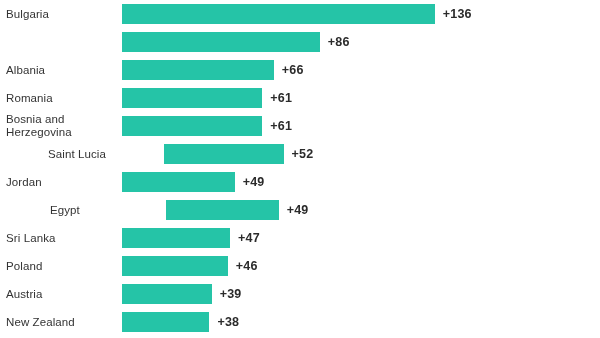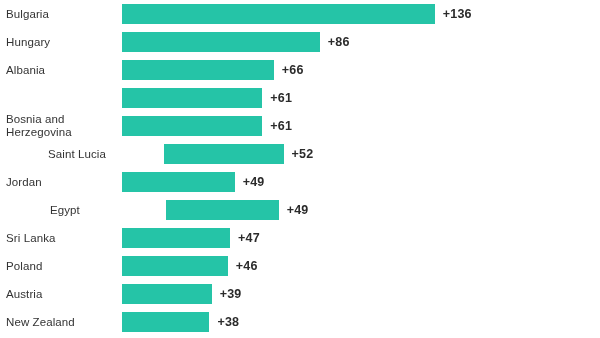--- a/index.html
+++ b/index.html
@@ -74,34 +74,34 @@
 
 <div id="chart">
     <div class="row" style="top: 0px;">
       <div class="cat-label">Bulgaria</div>
       <div class="bar-track">
         <div class="bar" style="width: 312.8px; background: rgb(37, 196, 167);"></div>
         <div class="bar-value">+136</div>
       </div>
     </div>
     <div class="row" style="top: 28px;">
-      <div class="cat-label">Hungary</div>
       <div class="bar-track">
         <div class="bar" style="width: 197.8px; background: rgb(37, 196, 167);"></div>
         <div class="bar-value">+86</div>
       </div>
     </div>
     <div class="row" style="top: 56px; padding-left: 7px;">
       <div class="cat-label">Albania</div>
       <div class="bar-track">
         <div class="bar" style="width: 151.8px; background: rgb(37, 196, 167);"></div>
         <div class="bar-value">+66</div>
       </div>
     </div>
     <div class="row" style="top: 84px;">
+      <div class="cat-label">Romania</div>
       <div class="bar-track">
         <div class="bar" style="width: 140.3px; background: rgb(37, 196, 167);"></div>
         <div class="bar-value">+61</div>
       </div>
     </div>
     <div class="row" style="top: 112px;">
       <div class="cat-label">Bosnia and
 Herzegovina</div>
       <div class="bar-track">
         <div class="bar" style="width: 140.3px; background: rgb(37, 196, 167);"></div>

